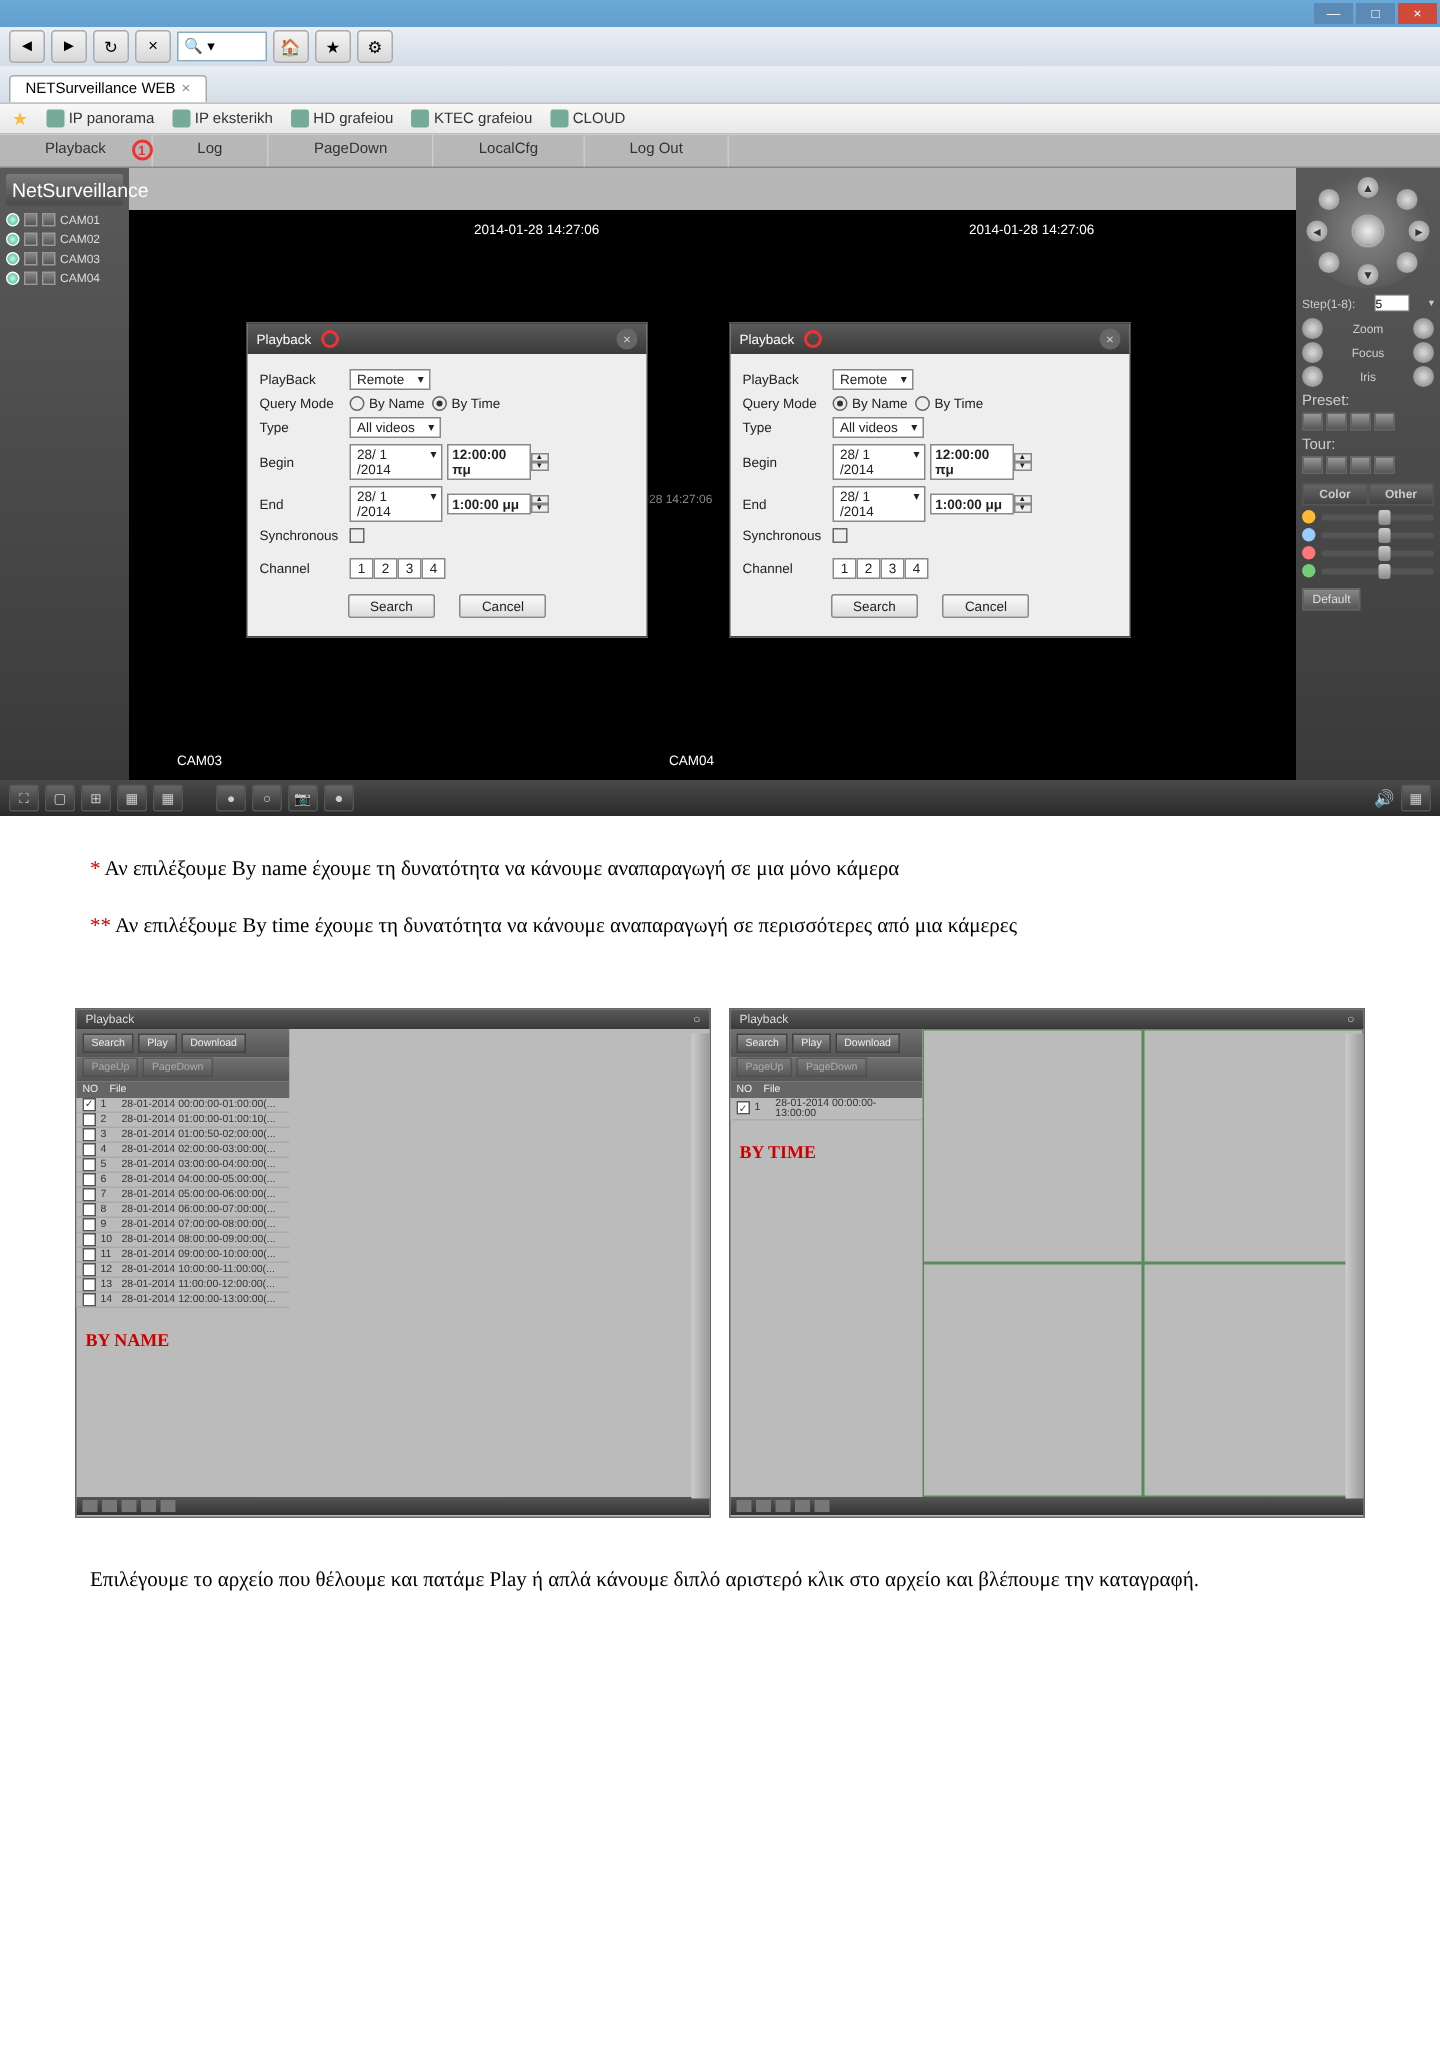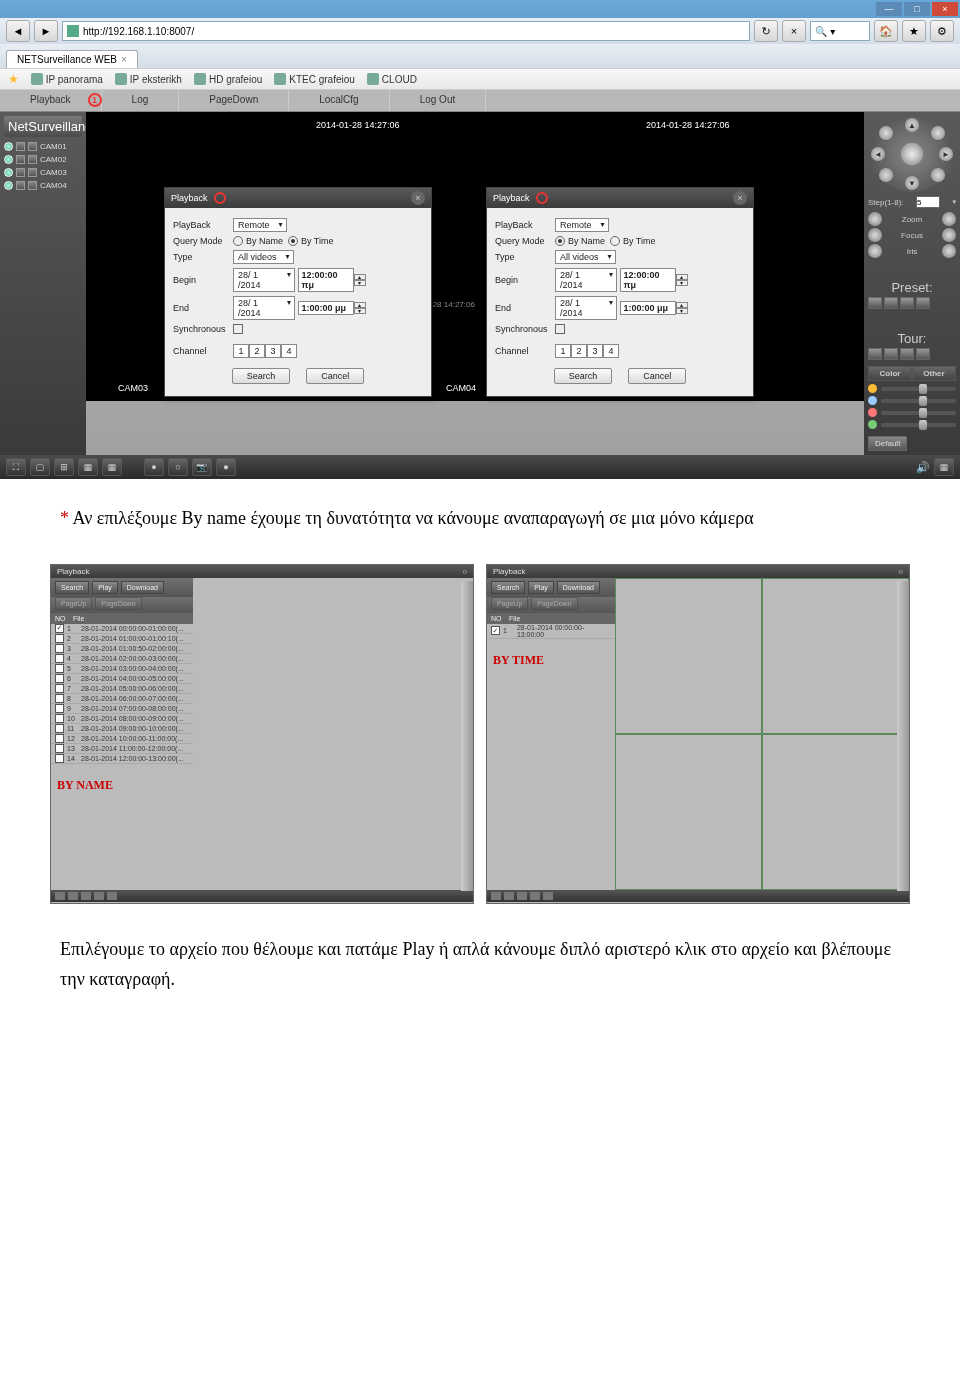--- a/index.html
+++ b/index.html
@@ -32,21 +32,21 @@
 .menuitem.active { position: relative; }
 .redcircle { position: absolute; width: 14px; height: 14px; border: 2px solid #e33; border-radius: 50%; background: transparent; }
 .mainrow { display: flex; }
 .leftpanel { width: 86px; background: linear-gradient(#5a5a5a,#3a3a3a); padding: 4px; }
 .lp-title { background: linear-gradient(180deg,#7a7a7a,#4a4a4a); color: #fff; font-size: 13px; padding: 3px 4px; border-radius: 2px; margin-bottom: 3px; }
 .camrow { display: flex; align-items: center; gap: 3px; padding: 2px 0; }
 .camdot { width: 9px; height: 9px; border-radius: 50%; background: radial-gradient(#bfe, #4a8); border: 1px solid #fff; }
 .camsq { width: 9px; height: 9px; background: linear-gradient(#888,#555); border: 1px solid #999; }
 .camlabel { color: #ddd; font-size: 8px; }
 
-.viewarea { flex: 1; background: #000; position: relative; height: 289px; }
+.viewarea { flex: 1; background: #000; position: relative; height: 380px; margin-top: 28px; }
 .camtitle { position: absolute; color: #fff; font-size: 9px; top: 8px; }
 .camtitle.c1 { left: 230px; }
 .camtitle.c2 { left: 560px; }
 .camfoot { position: absolute; color: #fff; font-size: 9px; bottom: 8px; }
 .camfoot.cf1 { left: 32px; }
 .camfoot.cf2 { left: 360px; }
 .midts { position: absolute; color: #888; font-size: 8px; top: 188px; }
 .midts.m1 { left: 344px; }
 .midts.m2 { left: 600px; }
 
@@ -55,21 +55,21 @@
 .ptz .dir { position: absolute; width: 14px; height: 14px; background: radial-gradient(#ddd,#888); border-radius: 50%; font-size: 8px; display:flex;align-items:center;justify-content:center;color:#333; }
 .ptz .center { width: 22px; height: 22px; background: radial-gradient(#eee,#999); border: 2px solid #aaa; border-radius: 50%; left: 32px; top: 27px; }
 .ptz .n { left: 36px; top: 2px; } .ptz .s { left: 36px; bottom: 2px; }
 .ptz .w { left: 2px; top: 31px; } .ptz .e { right: 2px; top: 31px; }
 .ptz .nw { left: 10px; top: 10px; } .ptz .ne { right: 10px; top: 10px; }
 .ptz .sw { left: 10px; bottom: 10px; } .ptz .se { right: 10px; bottom: 10px; }
 .steprow { display: flex; align-items: center; justify-content: space-between; color: #ccc; font-size: 8px; margin: 4px 0; }
 .steprow input { width: 24px; height: 12px; font-size: 8px; background: #fff; border: 1px solid #666; }
 .ctrlrow { display: flex; align-items: center; justify-content: space-between; color: #ccc; font-size: 8px; margin: 2px 0; }
 .roundbtn { width: 14px; height: 14px; border-radius: 50%; background: radial-gradient(#ddd,#777); display: flex; align-items: center; justify-content: center; font-size: 10px; }
-.preset-h { color: #ccc; font-size: 13px; margin-top: 22px; text-align: center; }
+.preset-h { color: #ccc; font-size: 10px; margin-top: 4px; }
 .presetrow { display: flex; gap: 2px; margin-top: 2px; }
 .presetbtn { width: 14px; height: 12px; background: linear-gradient(#999,#555); border: 1px solid #666; }
 .colortabs { display: flex; margin-top: 6px; }
 .ctab { flex: 1; font-size: 8px; color: #ccc; padding: 2px; text-align: center; background: linear-gradient(#666,#444); border: 1px solid #555; font-weight: bold; }
 .slider-row { display: flex; align-items: center; gap: 4px; margin: 3px 0; }
 .slider-dot { width: 9px; height: 9px; border-radius: 50%; }
 .slider-track { flex: 1; height: 4px; background: #555; position: relative; border-radius: 2px; }
 .slider-thumb { position: absolute; width: 8px; height: 10px; background: linear-gradient(#ccc,#888); top: -3px; left: 50%; border-radius: 2px; }
 .defbtn { background: linear-gradient(#888,#555); color: #ddd; font-size: 8px; padding: 2px 6px; border: 1px solid #666; margin-top: 4px; display: inline-block; }
 
@@ -95,21 +95,21 @@
 .dcheck { width: 10px; height: 10px; border: 1px solid #666; display: inline-block; }
 .dinput { border: 1px solid #888; background: #fff; font-size: 9px; padding: 1px 3px; width: 58px; }
 .dinput.time { width: 56px; font-weight: bold; }
 .spinner { width: 12px; display: inline-flex; flex-direction: column; }
 .spinner span { height: 6px; border: 1px solid #888; background: #eee; font-size: 6px; line-height: 4px; text-align: center; }
 .chbtn { width: 16px; height: 14px; border: 1px solid #888; background: #fff; font-size: 9px; margin-right: 0; display: inline-flex; align-items: center; justify-content: center; }
 .dlg-btns { display: flex; justify-content: center; gap: 16px; margin: 10px 0 6px; }
 .dlgbtn { border: 1px solid #888; background: linear-gradient(#fafafa,#ddd); font-size: 9px; padding: 2px 14px; border-radius: 2px; }
 
 
-.doc { padding: 24px 60px 16px; font-family: "Times New Roman", serif; font-size: 18px; line-height: 1.7; color: #000; }
+.doc { padding: 24px 60px 28px; font-family: "Times New Roman", serif; font-size: 14px; line-height: 1.7; color: #000; }
 .doc .red { color: #c00; }
 .doc p { margin-bottom: 14px; }
 
 
 .scr2 { display: flex; gap: 12px; padding: 0 50px 20px; }
 .pb { flex: 1; background: #bbb; border: 1px solid #666; position: relative; }
 .pb-title { background: linear-gradient(#5a5a5a,#3a3a3a); color: #ddd; font-size: 8px; padding: 2px 6px; display: flex; }
 .pb-title .x { margin-left: auto; }
 .pb-toolbar { background: linear-gradient(#707070,#555); padding: 3px 4px; display: flex; gap: 3px; }
 .pbbtn { background: linear-gradient(#888,#555); border: 1px solid #444; color: #eee; font-size: 7px; padding: 2px 5px; }
@@ -134,24 +134,20 @@
 
 <div class="chrome">
   <div class="titlebar">
     <div class="winbtn min">—</div>
     <div class="winbtn max">□</div>
     <div class="winbtn close">×</div>
   </div>
   <div class="navbar">
     <div class="navbtn">◄</div>
     <div class="navbtn">►</div>
-    <div class="urlfield">
-      <span class="urlicon"></span>
-      <span>http://192.168.1.10:8007/</span>
-    </div>
     <div class="navbtn">↻</div>
     <div class="navbtn">×</div>
     <div class="searchicon">🔍 ▾</div>
     <div class="navbtn">🏠</div>
     <div class="navbtn">★</div>
     <div class="navbtn">⚙</div>
   </div>
   <div class="tabbar">
     <div class="tab">
       <span>NETSurveillance WEB</span>
@@ -428,20 +424,21 @@
     <span class="bbtn">📷</span>
     <span class="bbtn">⏺</span>
     <span class="bspacer"></span>
     <span class="volicon">🔊</span>
     <span class="bbtn">▦</span>
   </div>
 </div>
 
 <div class="doc">
   <p><span class="red">* </span><span>Αν επιλέξουμε By name έχουμε τη δυνατότητα να κάνουμε αναπαραγωγή σε μια μόνο κάμερα</span></p>
+  <p><span class="red">** </span><span>Αν επιλέξουμε By time έχουμε τη δυνατότητα να κάνουμε αναπαραγωγή σε περισσότερες από μια κάμερες</span></p>
 </div>
 
 <div class="scr2">
 
   <div class="pb pb-l" style="height:340px">
     <div class="pb-title">
         <span>Playback</span>
         <span class="x">○</span>
       </div>
     <div style="display:flex;height:312px;">

